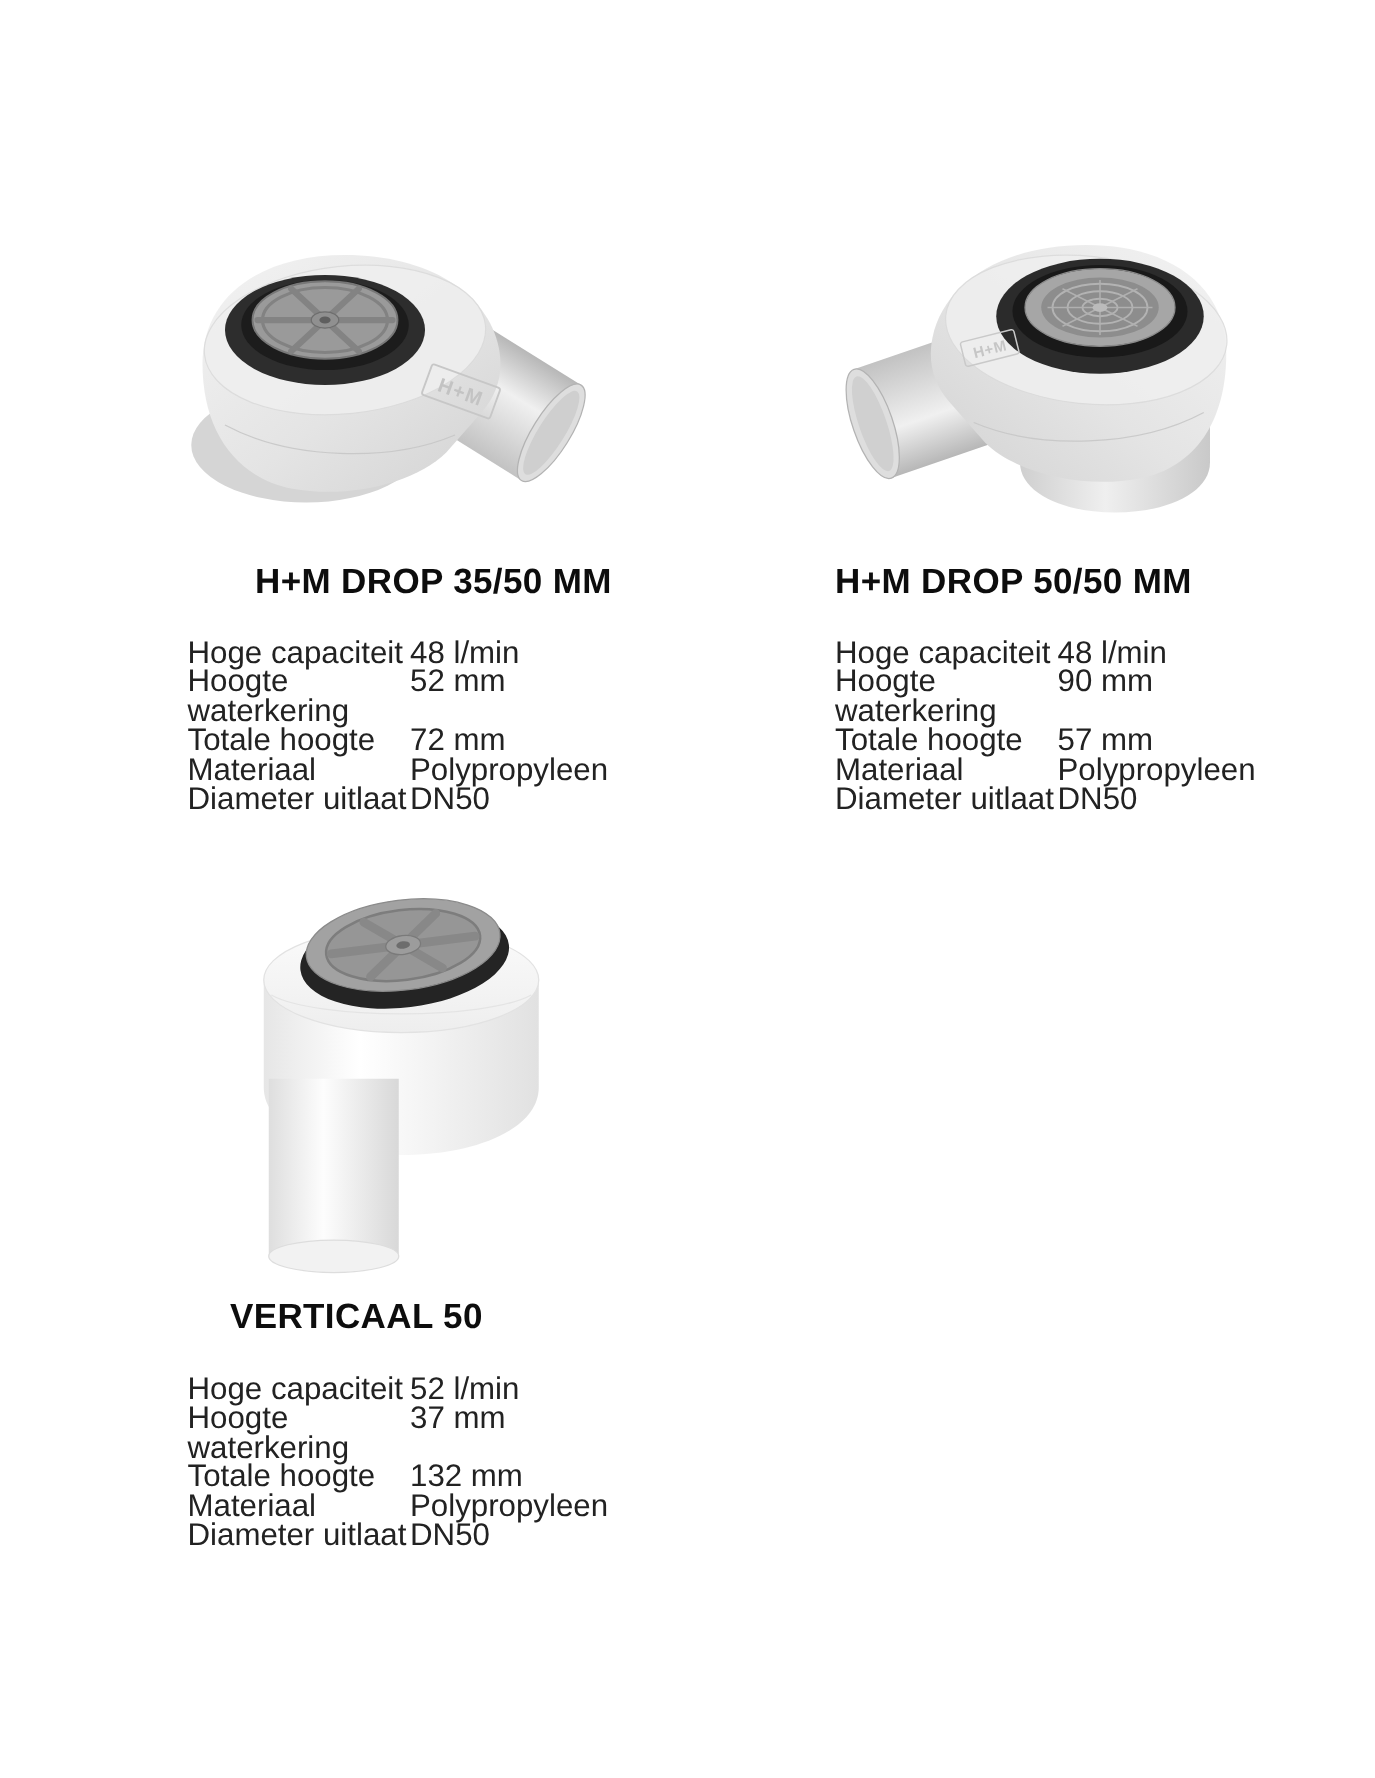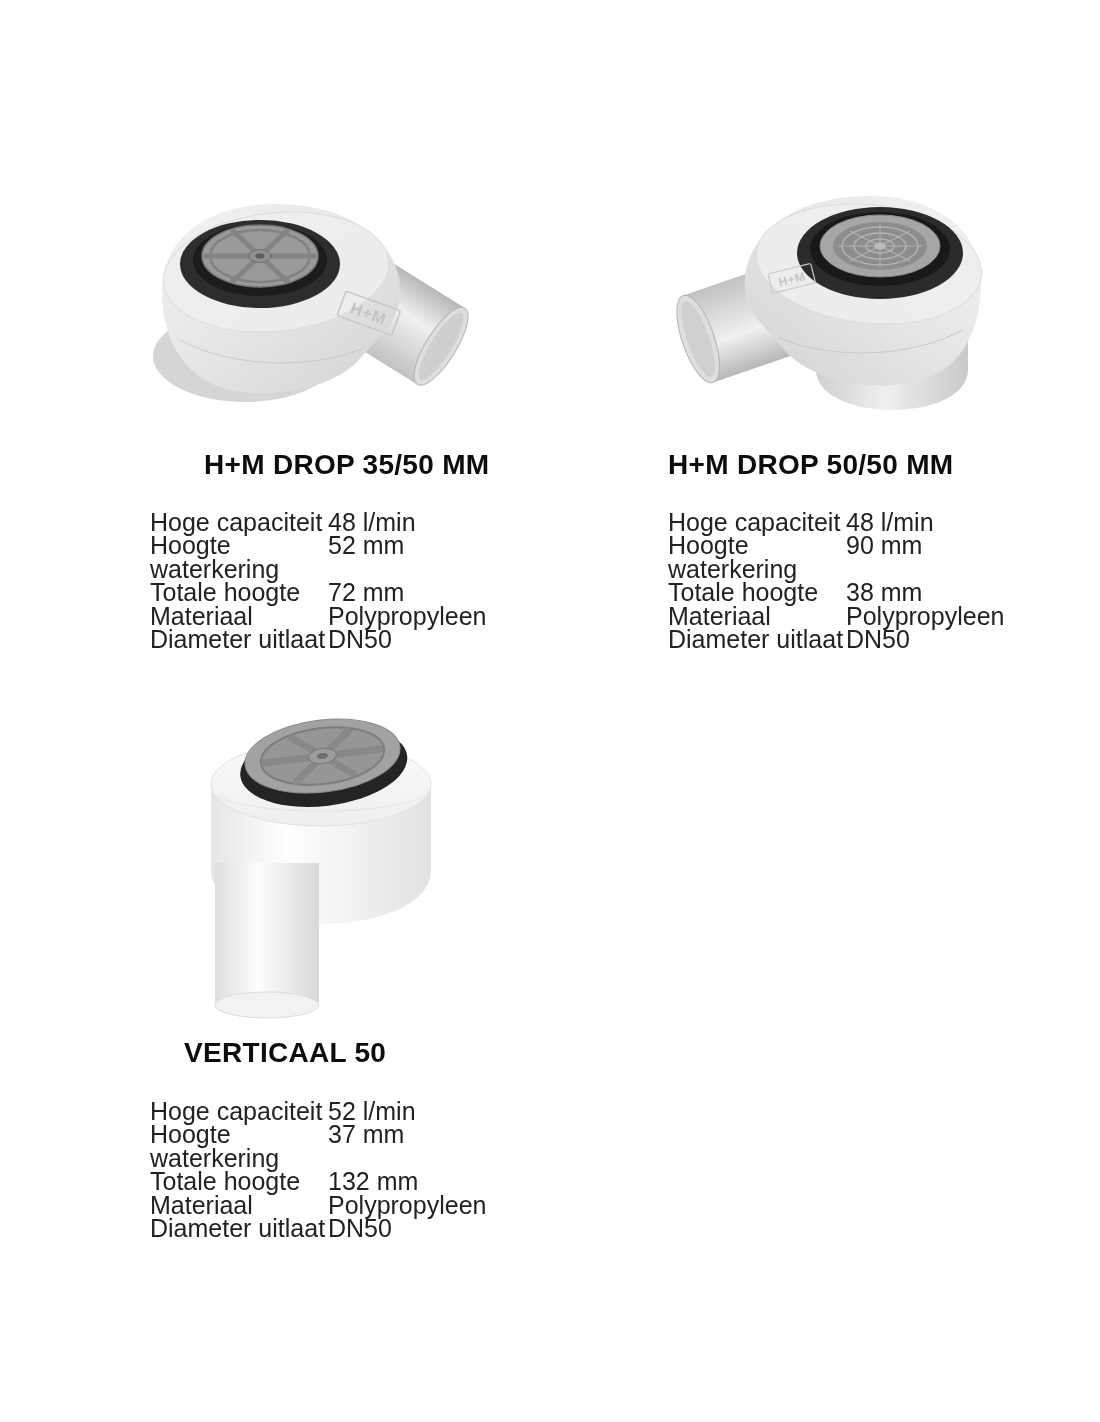--- a/index.html
+++ b/index.html
@@ -177,21 +177,21 @@
     <div class="spec-row">
       <span class="spec-label">Hoge capaciteit</span>
       <span class="spec-value">48 l/min</span>
     </div>
     <div class="spec-row">
       <span class="spec-label">Hoogte waterkering</span>
       <span class="spec-value">90 mm</span>
     </div>
     <div class="spec-row">
       <span class="spec-label">Totale hoogte</span>
-      <span class="spec-value">38 mm</span>
+      <span class="spec-value">57 mm</span>
     </div>
     <div class="spec-row">
       <span class="spec-label">Materiaal</span>
       <span class="spec-value">Polypropyleen</span>
     </div>
     <div class="spec-row">
       <span class="spec-label">Diameter uitlaat</span>
       <span class="spec-value">DN50</span>
     </div>
   </div>

